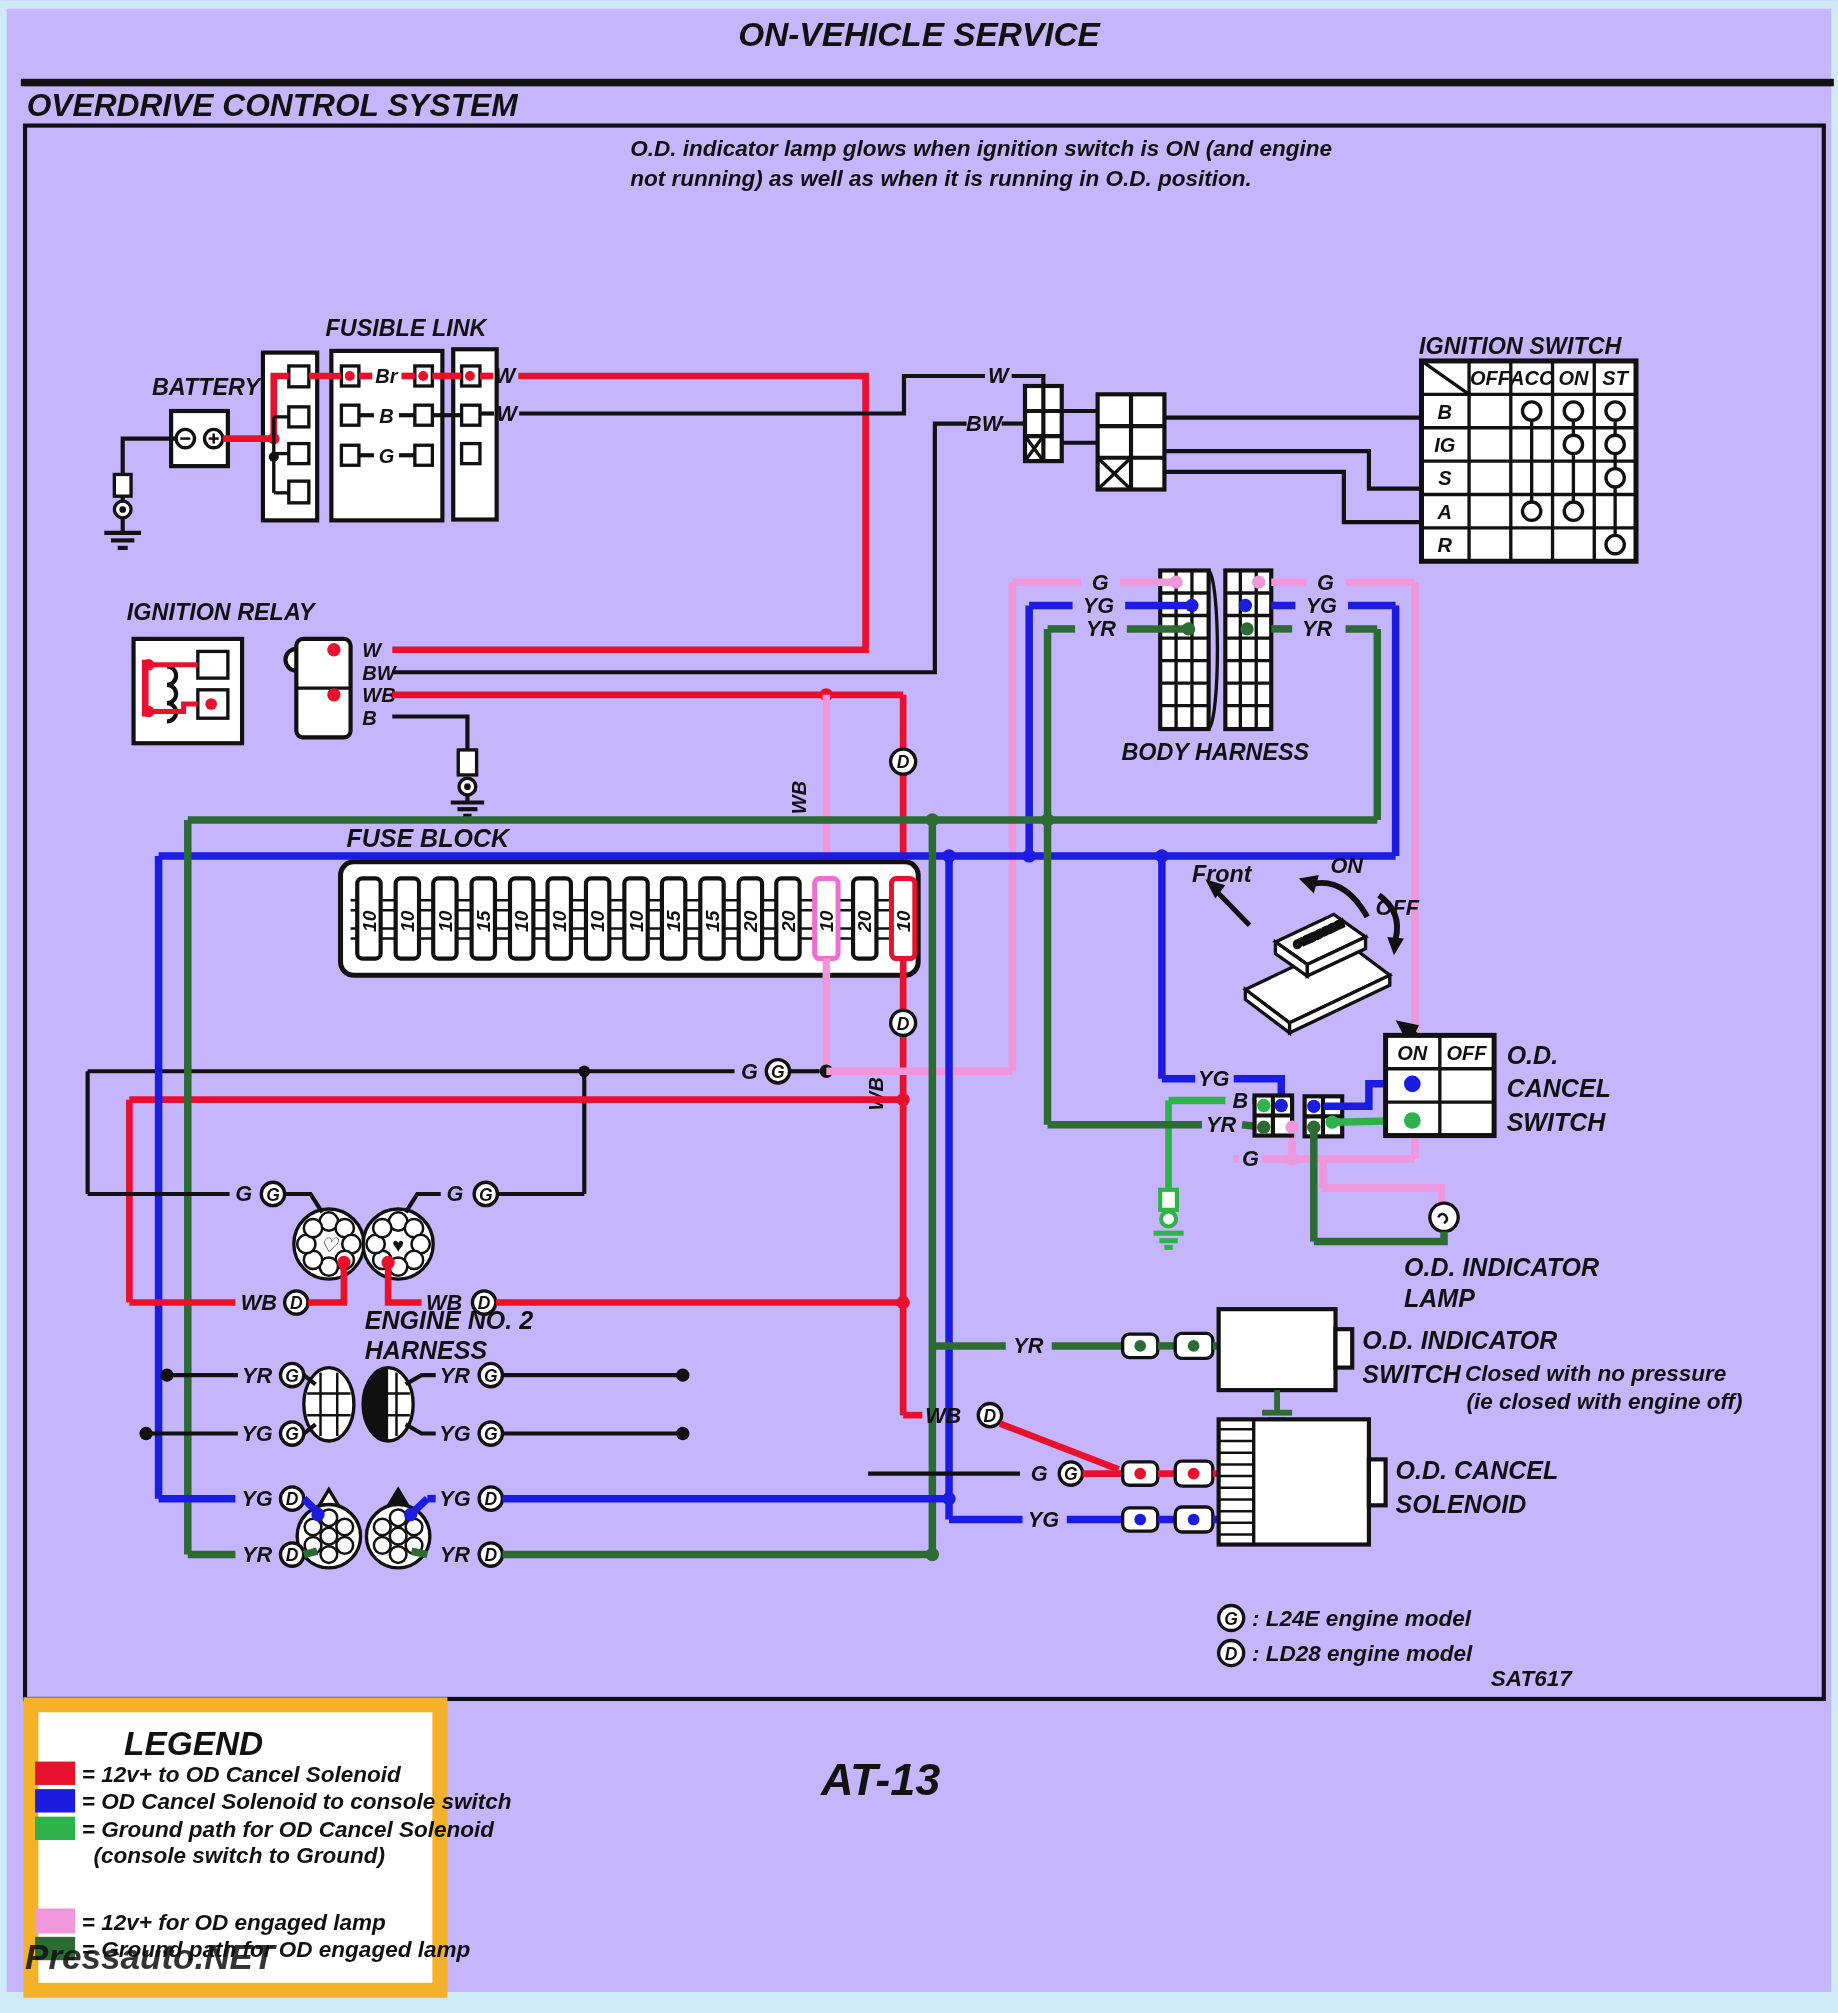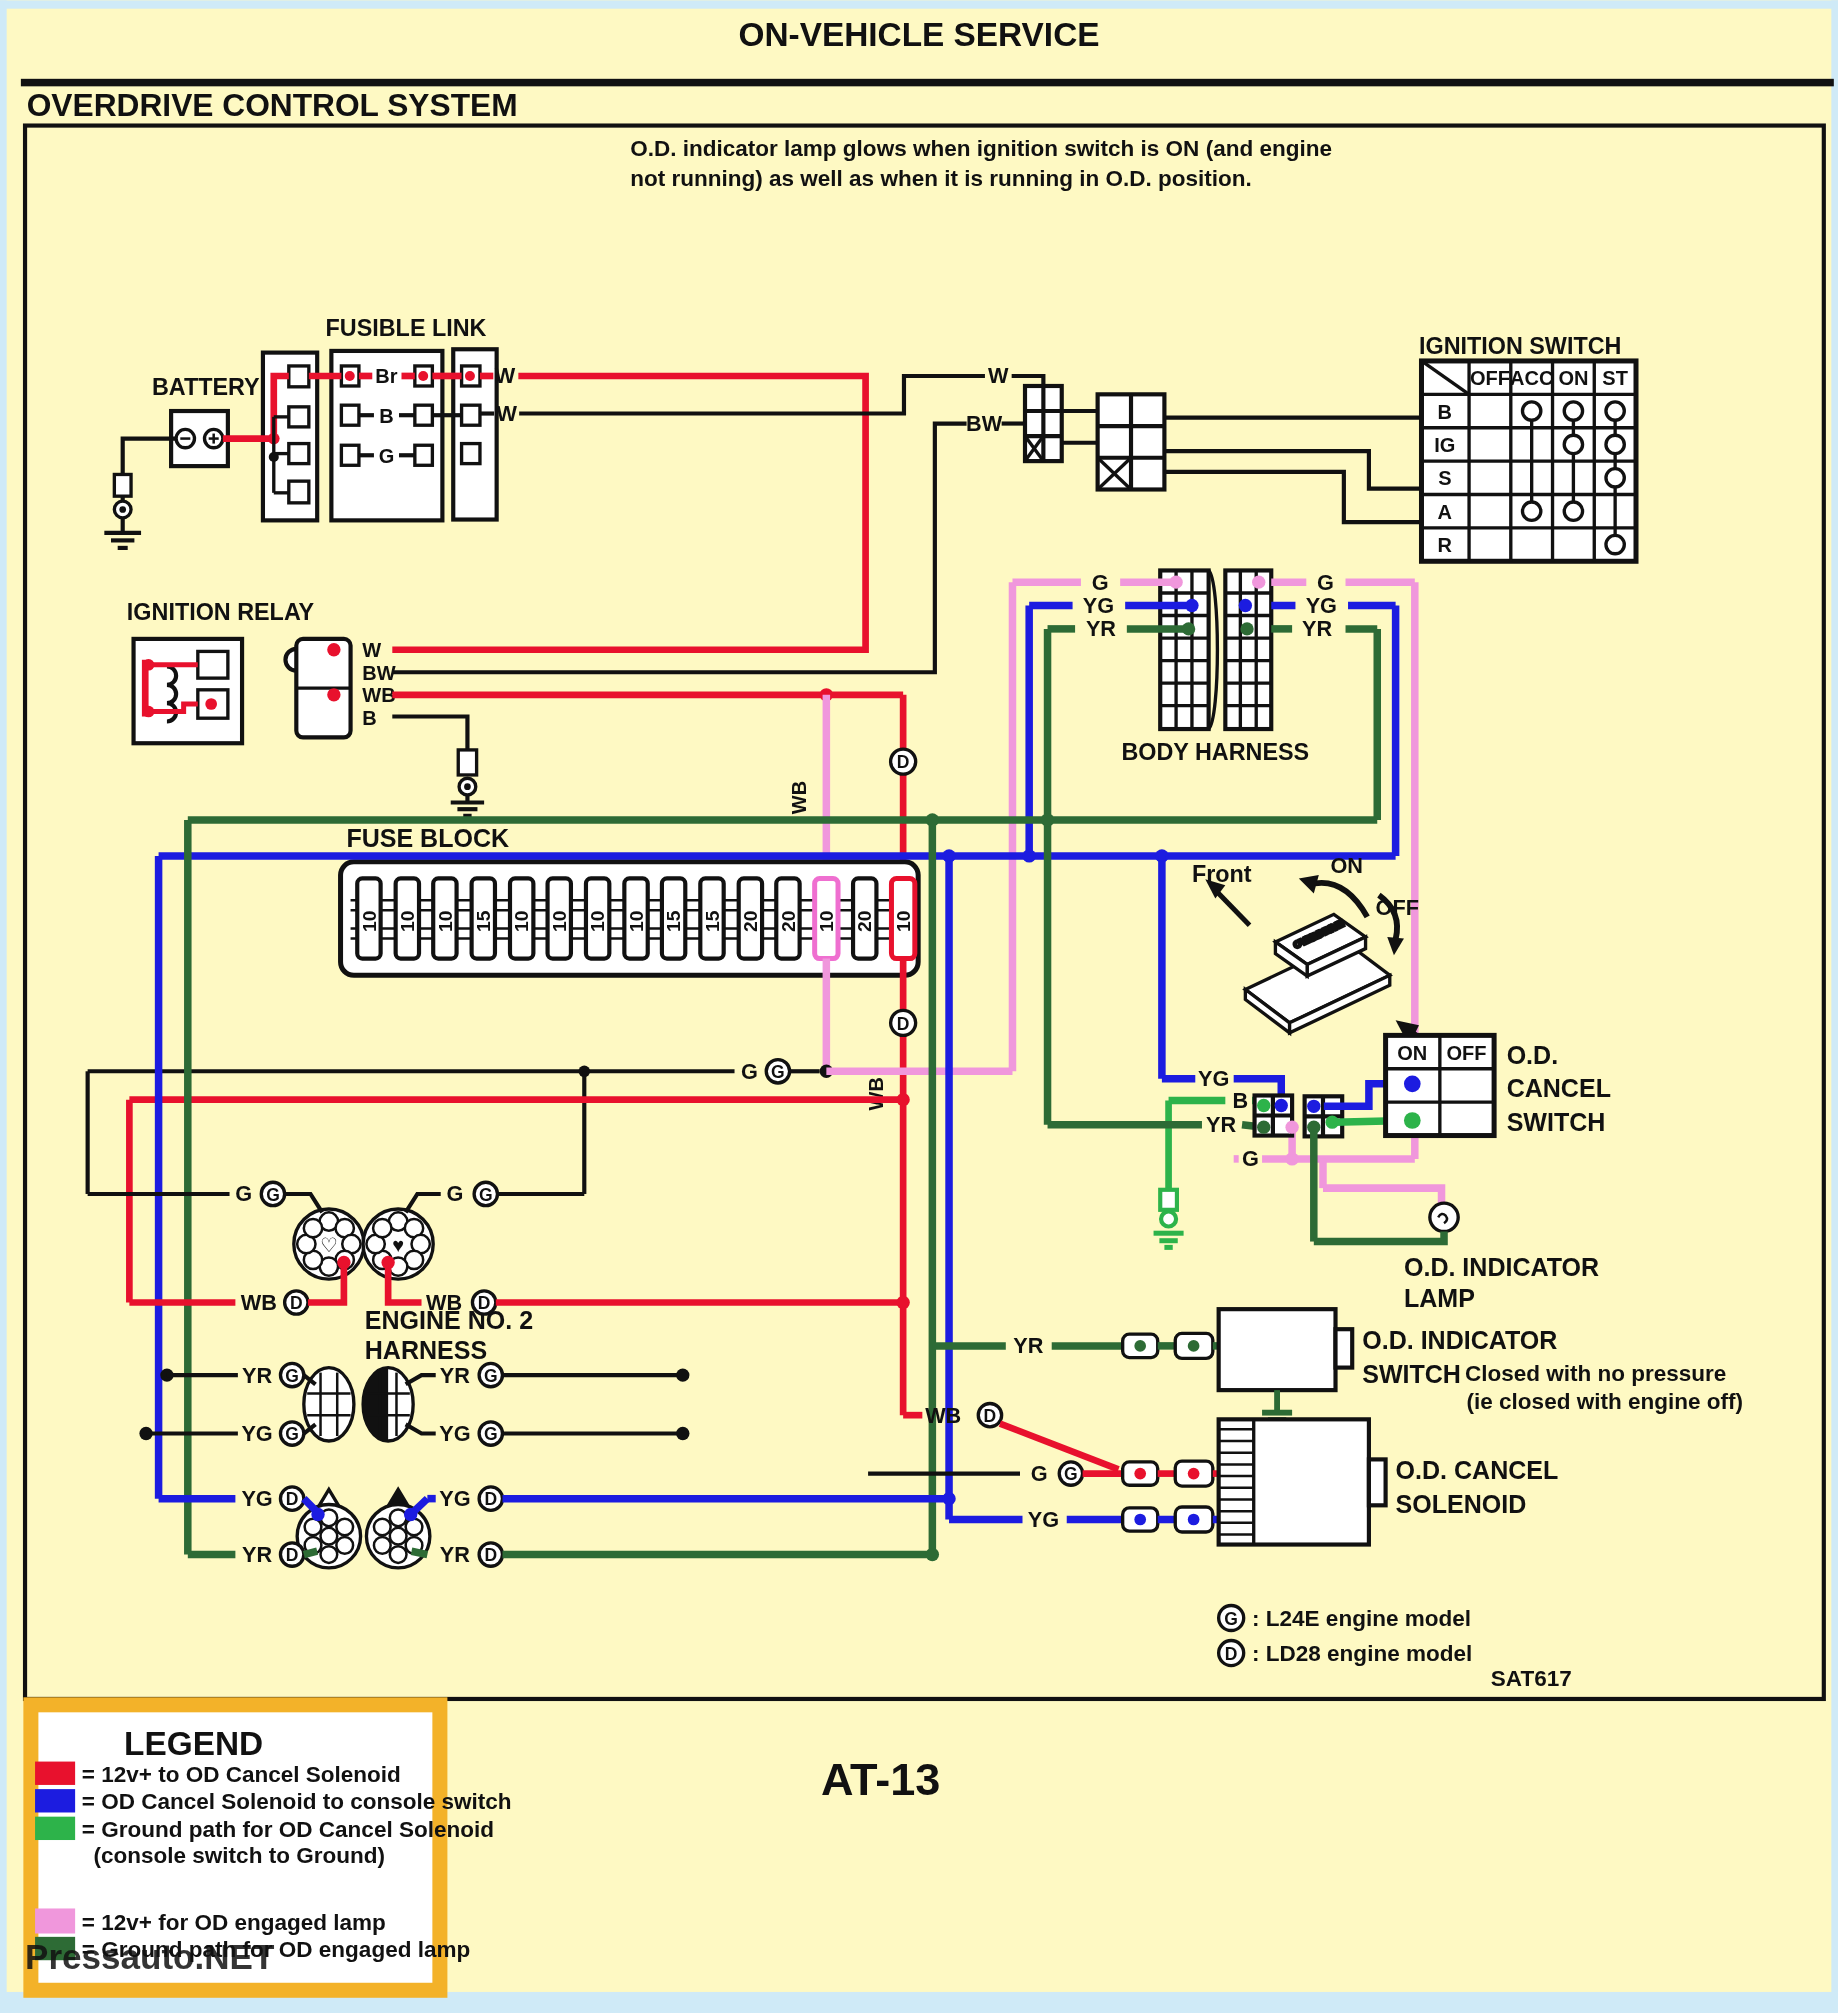--- a/index.html
+++ b/index.html
@@ -1,16 +1,16 @@
 <!DOCTYPE html>
 <html style="font-size:13.4px"><head>
 <meta charset="utf-8">
 <style>
   html,body{margin:0;padding:0;background:#e9f6fc;}
-  .page{position:relative;width:1838px;height:2014px;background:#fef9c3;font-family:"Liberation Sans",sans-serif;}
+  .page{position:relative;width:1838px;height:2014px;background:#c4b5fd;font-family:"Liberation Sans",sans-serif;font-style:italic;}
   svg{display:block}
   text{font-family:"Liberation Sans",sans-serif;fill:#111;}
   .h1{font-size:40px;font-weight:bold;}
   .h2{font-size:38px;font-weight:bold;}
   .lbl{font-size:28px;font-weight:bold;}
   .lbl30{font-size:30px;font-weight:bold;}
   .wire{font-size:26px;font-weight:bold;}
   .wire24{font-size:24px;font-weight:bold;}
   .note{font-size:27px;font-weight:bold;}
   .tiny{font-size:11px;font-weight:bold;}

